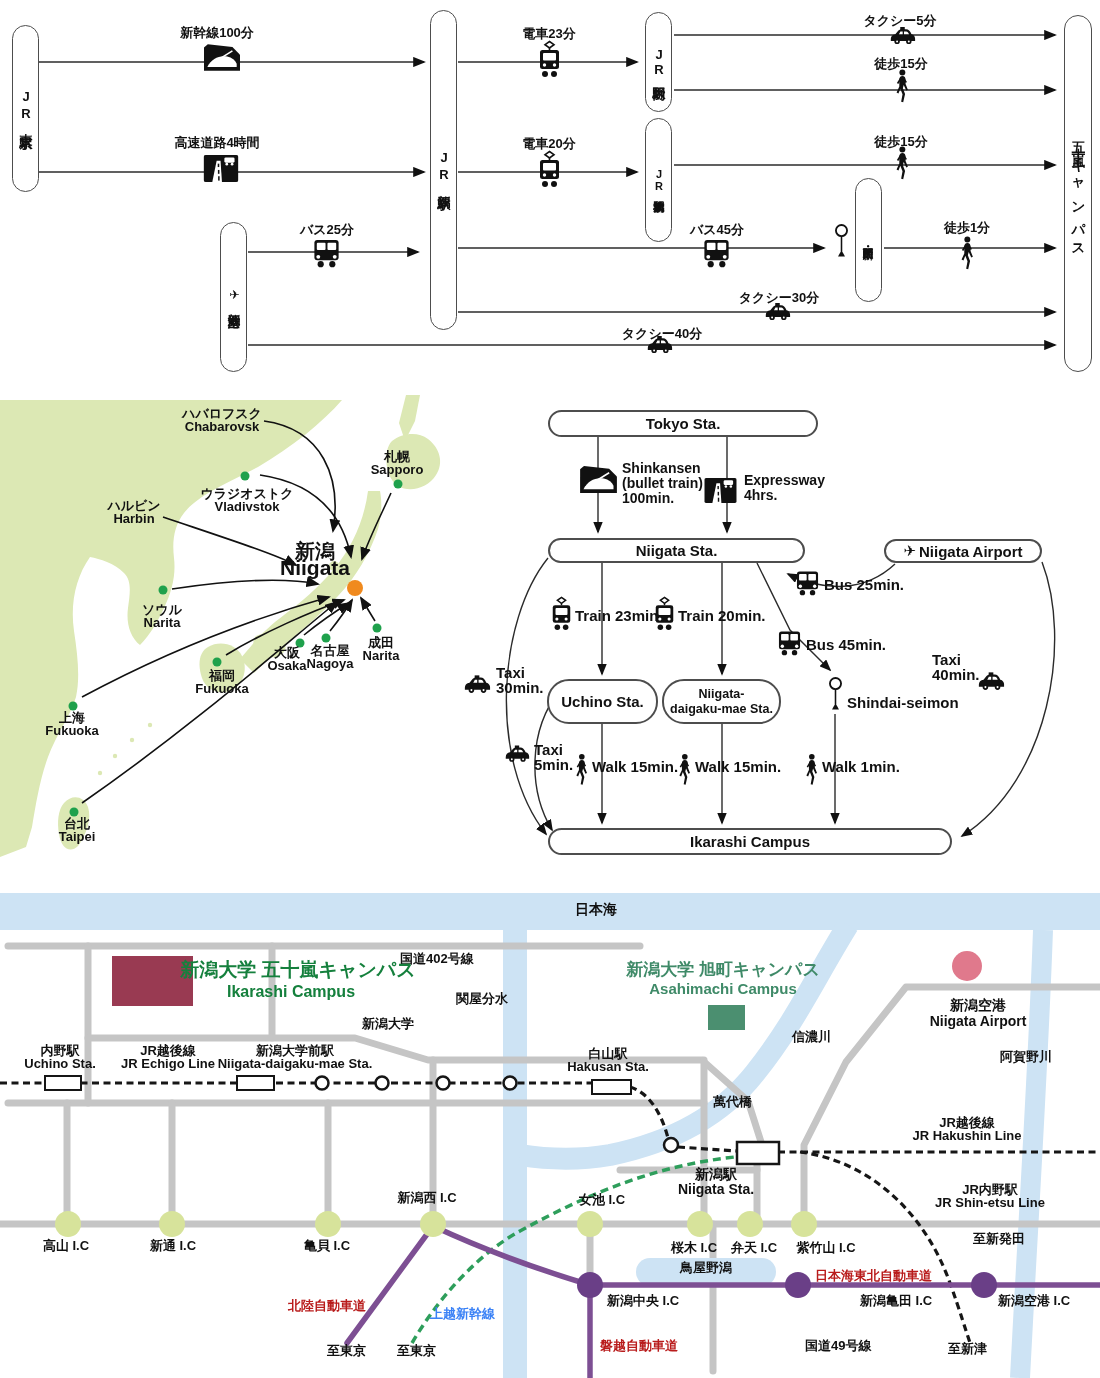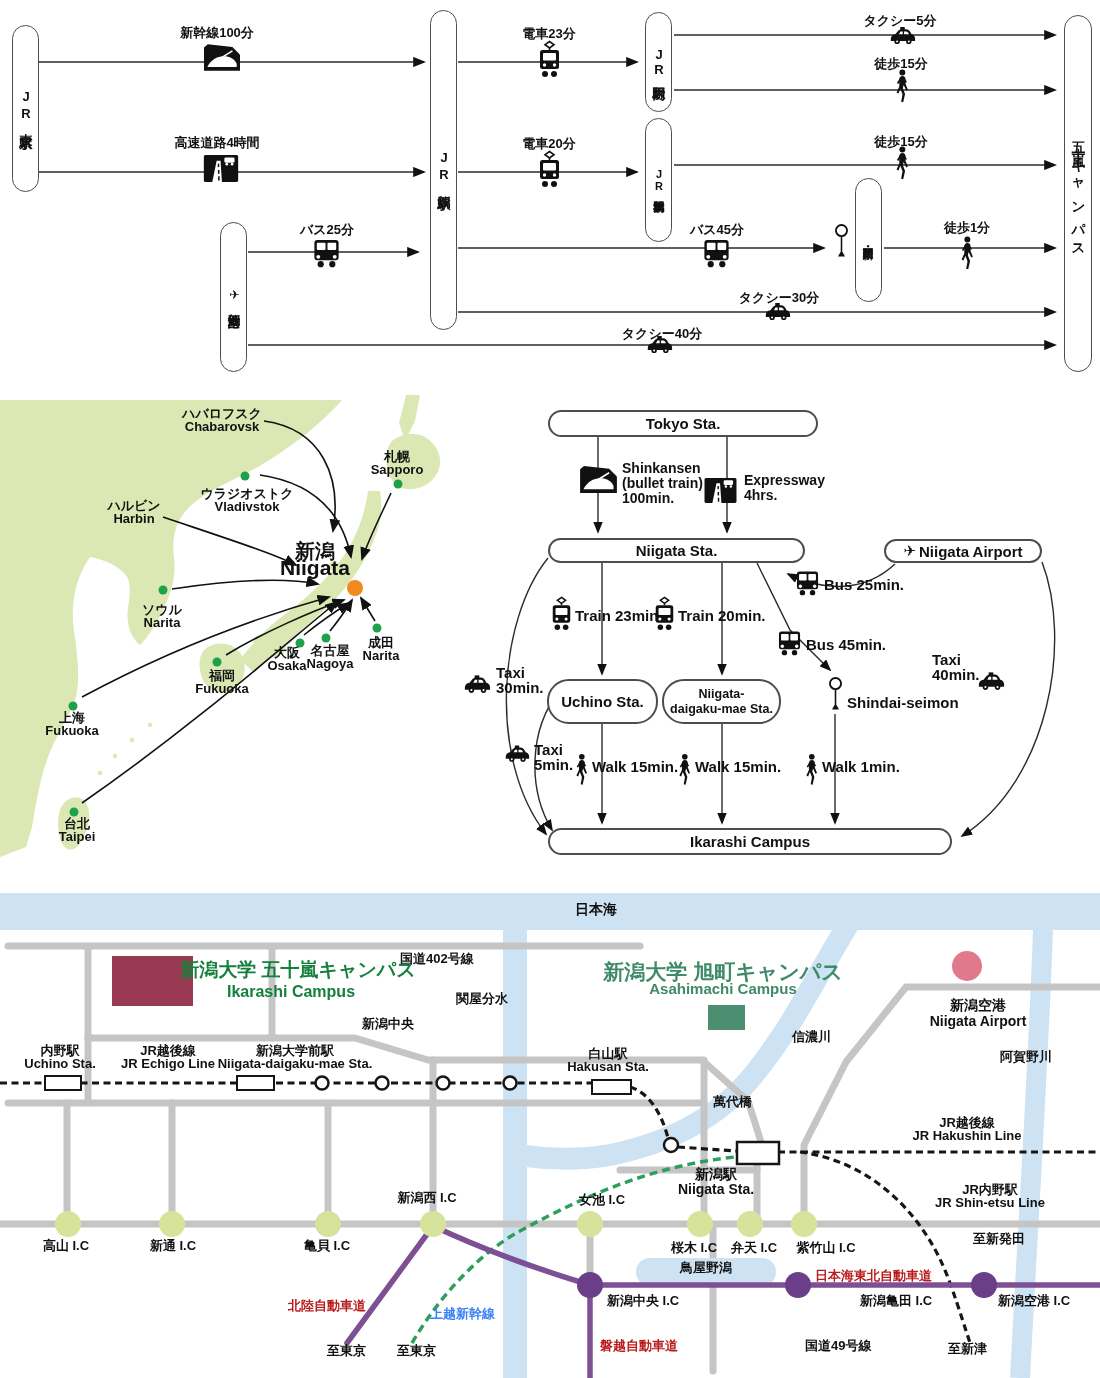--- a/index.html
+++ b/index.html
@@ -3,21 +3,21 @@
 <meta charset="utf-8">
 <style>
   html,body{margin:0;padding:0;background:#fff;}
   #root{position:relative;width:1100px;height:1378px;background:#fff;overflow:hidden;
         font-family:"Liberation Sans","DejaVu Sans",sans-serif;color:#111;}
   svg.layer{position:absolute;}
   .lb{position:absolute;font-size:13px;line-height:1.18;color:#111;white-space:nowrap;}
   .b{font-weight:bold}
   .c{transform:translateX(-50%)}
   .ctr{text-align:center}.s14{font-size:14px}.s15{font-size:15px}
-  .s16{font-size:16px}.s17{font-size:21px}.s19{font-size:19px}.s20{font-size:20px}.s21{font-size:21px}
+  .s16{font-size:16px}.s17{font-size:17px}.s19{font-size:19px}.s20{font-size:20px}.s21{font-size:21px}
   .red{color:#15803d}.grn{color:#3f8a68}.pur{color:#b91c1c}.sk{color:#3b82f6}
   .pill{position:absolute;background:#fff;border:1.5px solid #4d4d4d;display:flex;
         align-items:center;justify-content:center;font-weight:bold;box-sizing:border-box;}
   .vp{border-radius:15px;}
   .hp{border-radius:14px;border-width:2px;font-size:15px;}
   .vtext{writing-mode:vertical-rl;text-orientation:upright;letter-spacing:2px;font-size:13px;}
   .ic{position:absolute;}
 </style>
 </head>
 <body>
@@ -412,21 +412,21 @@
         <circle cx="984" cy="392" r="13"></circle>
   </g>
   <rect x="112" y="63" width="81" height="50" fill="#993a52"></rect>
   <rect x="708" y="112" width="37" height="25" fill="#4b8f70"></rect>
   <circle cx="967" cy="73" r="15" fill="#e0798c"></circle>
 </svg>
 
 <div class="lb b s14" style="left:575px;top:901px">日本海</div>
 <div class="lb b" style="left:400px;top:951px">国道402号線</div>
 <div class="lb b" style="left:456px;top:991px">関屋分水</div>
-<div class="lb b" style="left:362px;top:1016px">新潟中央</div>
+<div class="lb b" style="left:362px;top:1016px">新潟大学</div>
 <div class="lb b c ctr s19 red" style="left:298px;top:959px">新潟大学 五十嵐キャンパス</div>
 <div class="lb b c ctr s16 red" style="left:291px;top:983px">Ikarashi Campus</div>
 <div class="lb b c ctr s17 grn" style="left:723px;top:960px">新潟大学 旭町キャンパス</div>
 <div class="lb b c ctr s15 grn" style="left:723px;top:980px">Asahimachi Campus</div>
 <div class="lb b c ctr" style="left:60px;top:1043px">内野駅</div>
 <div class="lb b c ctr" style="left:60px;top:1056px">Uchino Sta.</div>
 <div class="lb b c ctr" style="left:168px;top:1043px">JR越後線</div>
 <div class="lb b c ctr" style="left:168px;top:1056px">JR Echigo Line</div>
 <div class="lb b c ctr" style="left:295px;top:1043px">新潟大学前駅</div>
 <div class="lb b c ctr" style="left:295px;top:1056px">Niigata-daigaku-mae Sta.</div>

